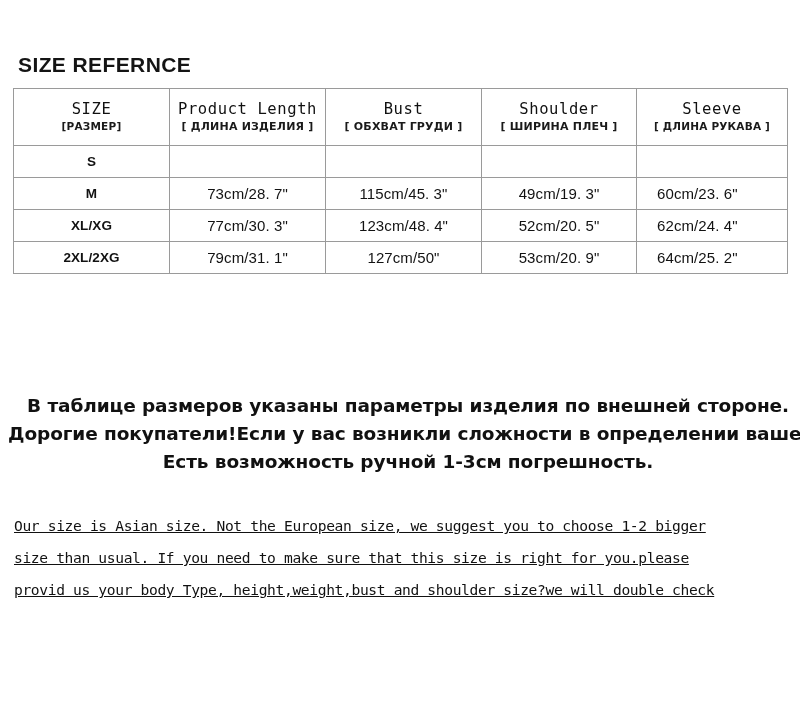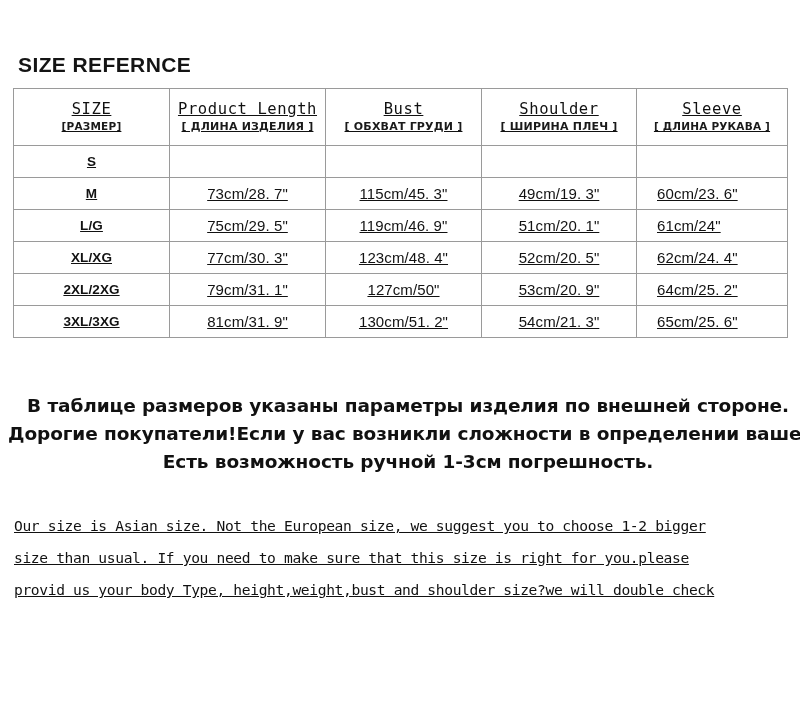--- a/index.html
+++ b/index.html
@@ -41,21 +41,20 @@
     position: absolute;
     left: 13px;
     top: 88px;
     width: 774px;
   }
   table.size-table {
     border-collapse: collapse;
     table-layout: fixed;
     width: 774px;
     background: #7f1d1d;
-    text-decoration: underline;
   }
   table.size-table td,
   table.size-table th {
     border: 1px solid #9a9a9a;
     padding: 0;
     vertical-align: middle;
     background: #ffffff;
   }
 
   
@@ -242,84 +241,50 @@
             </td>
           <td>
               <div class="valcell">49cm/19. 3"</div>
             </td>
           <td>
               <div class="valcell left">60cm/23. 6"</div>
             </td>
         </tr>
         <tr class="data-row">
           <td>
-              <div class="sizecell">L/G</div>
-            </td>
-          <td>
-              <div class="valcell">75cm/29. 5"</div>
-            </td>
-          <td>
-              <div class="valcell">119cm/46. 9"</div>
-            </td>
-          <td>
-              <div class="valcell">51cm/20. 1"</div>
-            </td>
-          <td>
-              <div class="valcell left">61cm/24"</div>
+              <div class="sizecell">XL/XG</div>
+            </td>
+          <td>
+              <div class="valcell">77cm/30. 3"</div>
+            </td>
+          <td>
+              <div class="valcell">123cm/48. 4"</div>
+            </td>
+          <td>
+              <div class="valcell">52cm/20. 5"</div>
+            </td>
+          <td>
+              <div class="valcell left">62cm/24. 4"</div>
             </td>
         </tr>
         <tr class="data-row">
           <td>
-              <div class="sizecell">XL/XG</div>
-            </td>
-          <td>
-              <div class="valcell">77cm/30. 3"</div>
-            </td>
-          <td>
-              <div class="valcell">123cm/48. 4"</div>
-            </td>
-          <td>
-              <div class="valcell">52cm/20. 5"</div>
-            </td>
-          <td>
-              <div class="valcell left">62cm/24. 4"</div>
-            </td>
-        </tr>
-        <tr class="data-row">
-          <td>
               <div class="sizecell">2XL/2XG</div>
             </td>
           <td>
               <div class="valcell">79cm/31. 1"</div>
             </td>
           <td>
               <div class="valcell">127cm/50"</div>
             </td>
           <td>
               <div class="valcell">53cm/20. 9"</div>
             </td>
           <td>
               <div class="valcell left">64cm/25. 2"</div>
-            </td>
-        </tr>
-        <tr class="data-row">
-          <td>
-              <div class="sizecell">3XL/3XG</div>
-            </td>
-          <td>
-              <div class="valcell">81cm/31. 9"</div>
-            </td>
-          <td>
-              <div class="valcell">130cm/51. 2"</div>
-            </td>
-          <td>
-              <div class="valcell">54cm/21. 3"</div>
-            </td>
-          <td>
-              <div class="valcell left">65cm/25. 6"</div>
             </td>
         </tr>
       </tbody>
     </table>
   </div>
 
   <div class="ru-block">
     <div class="ru-line">В таблице размеров указаны параметры изделия по внешней стороне.</div>
     <div class="ru-line">Дорогие покупатели!Если у вас возникли сложности в определении вашего</div>
     <div class="ru-line">Есть возможность ручной 1-3см погрешность.</div>

